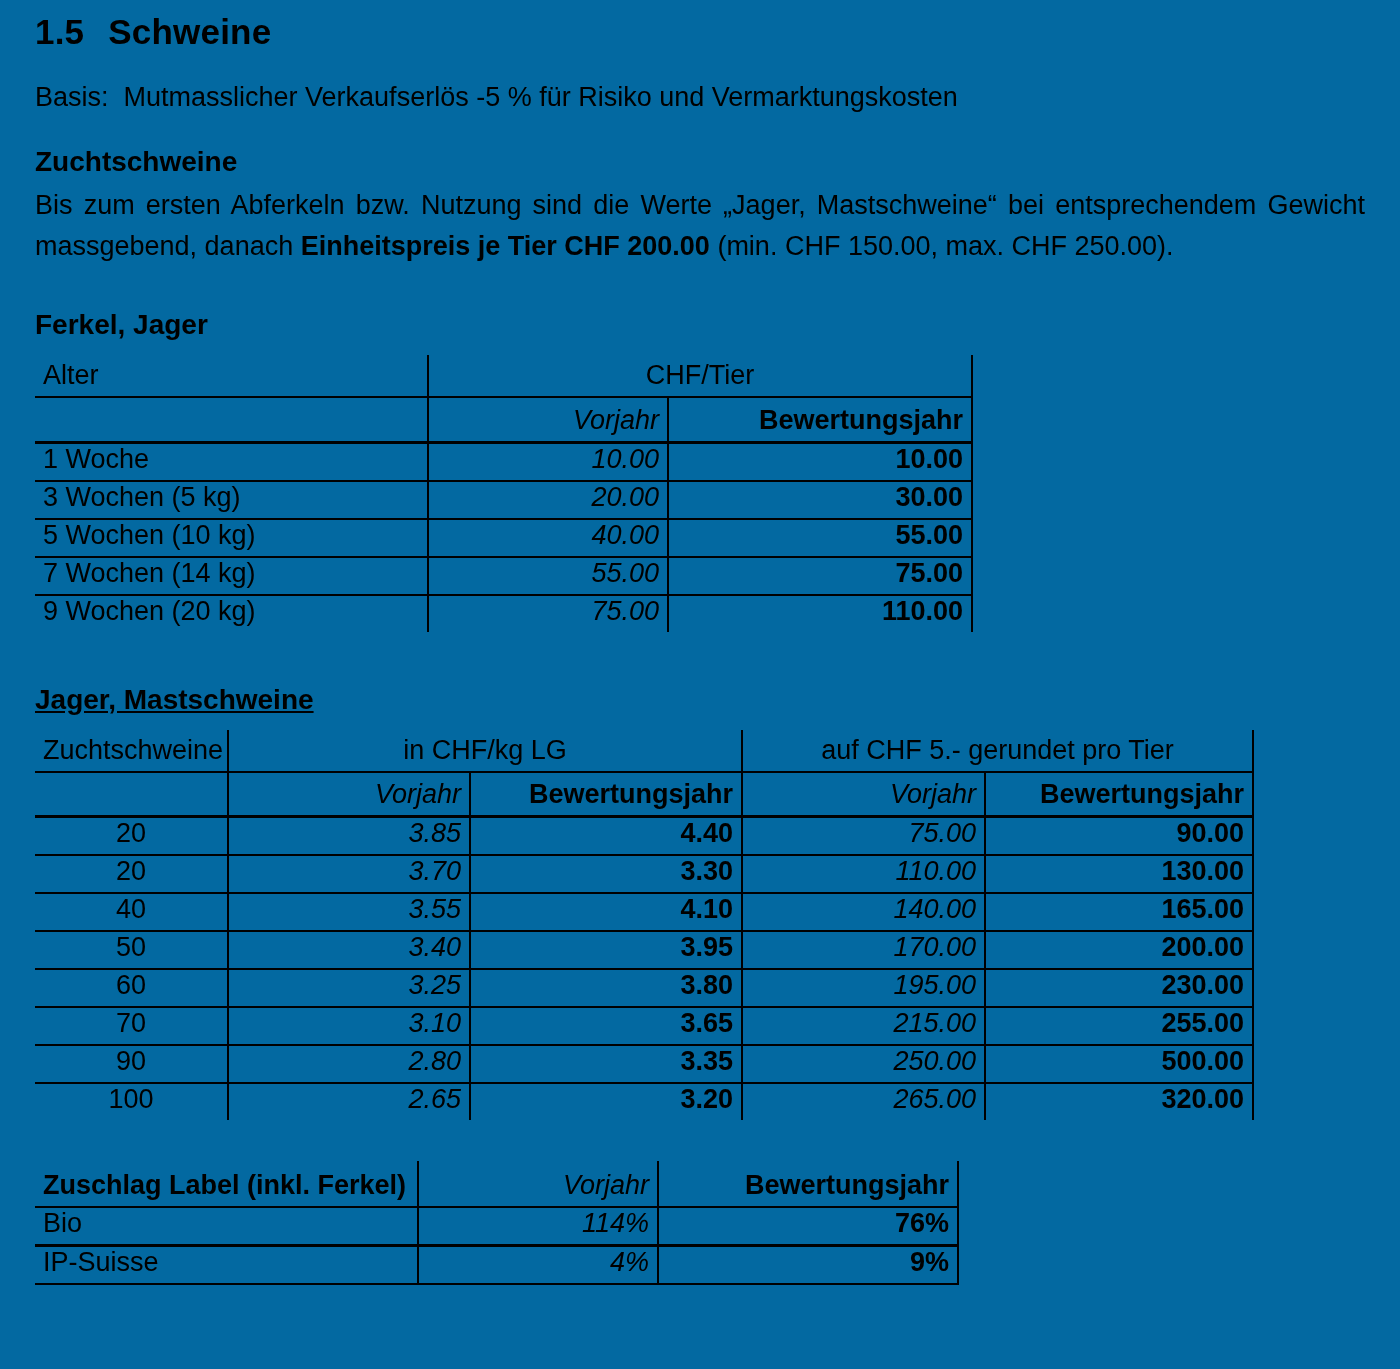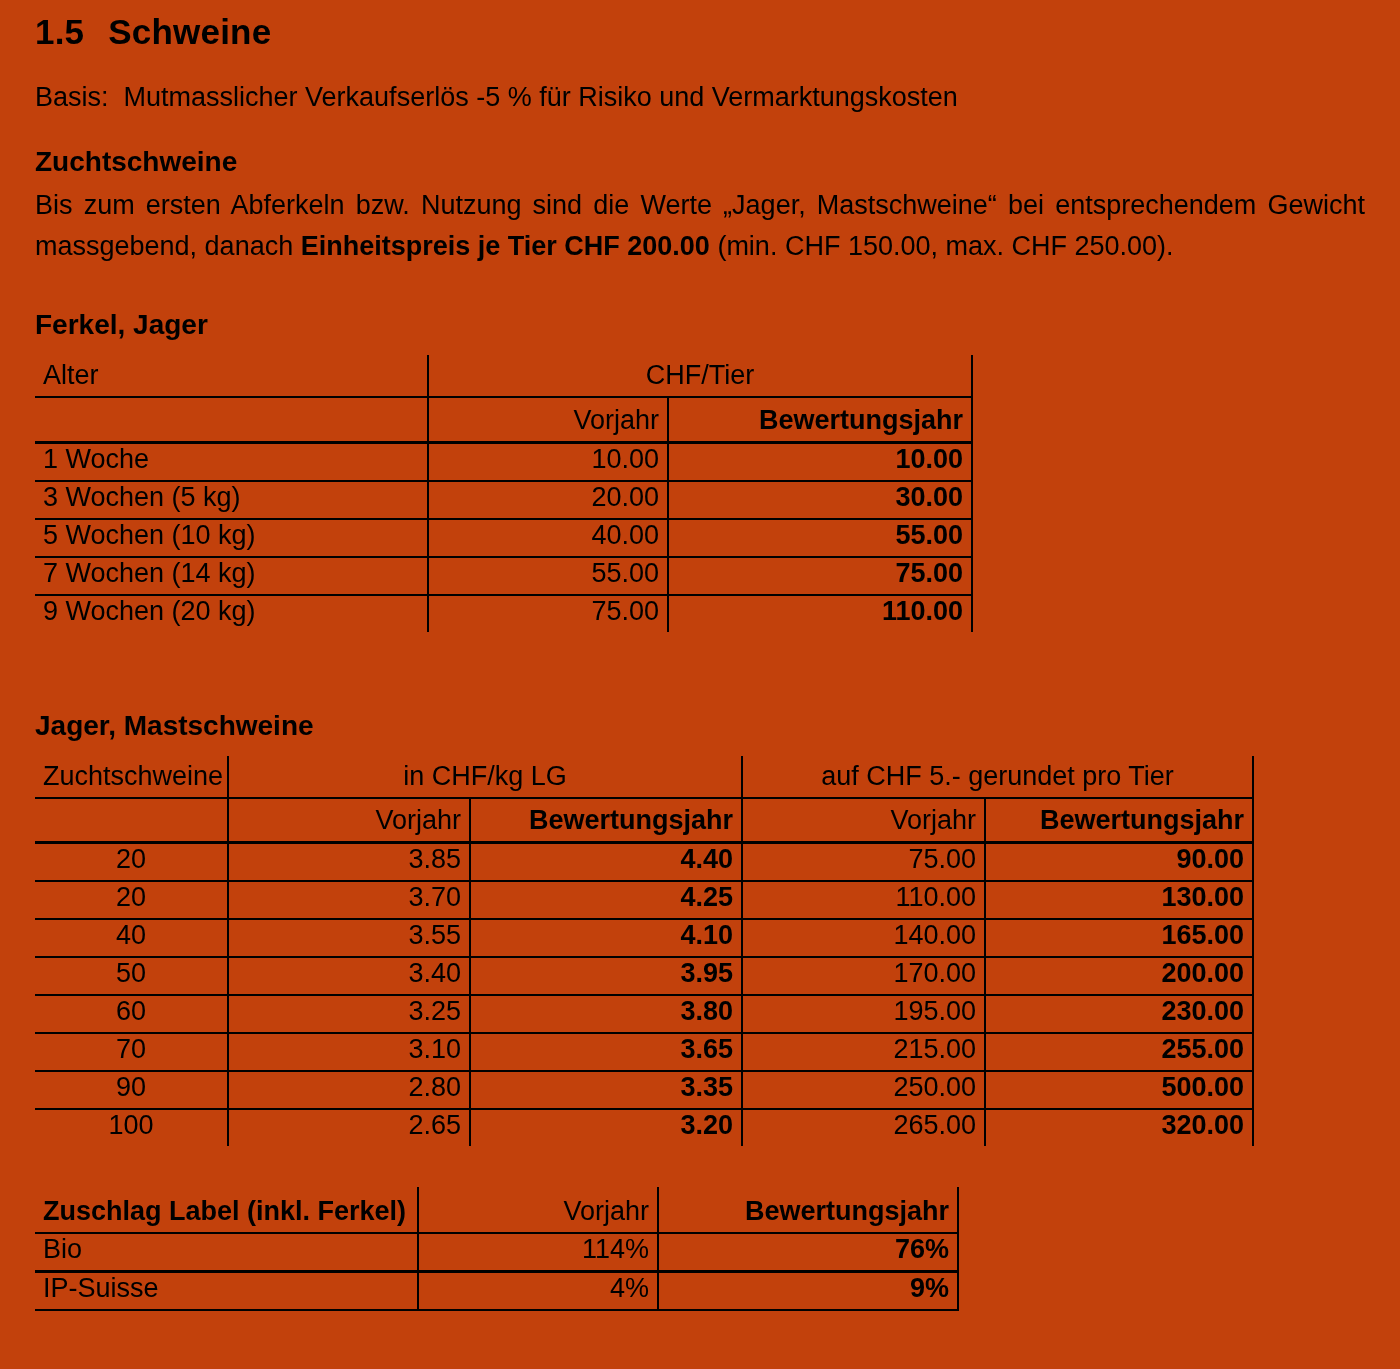--- a/index.html
+++ b/index.html
@@ -8,21 +8,21 @@
     width: 1400px;
     height: 1369px;
     font-family: "Liberation Sans", "DejaVu Sans", sans-serif;
     color: #000000;
     overflow: hidden;
   }
   #page {
     width: 1400px;
     height: 1369px;
     padding: 0 35px;
-    background: #c2410c;
+    background: #0369a1;
   }
 
   
   .doc-title {
     padding-top: 12px;
     font-size: 35px;
     line-height: 40px;
     font-weight: bold;
     letter-spacing: 0.2px;
   }
@@ -35,21 +35,21 @@
     white-space: pre-wrap;
   }
 
   .section-heading {
     font-size: 28px;
     line-height: 31px;
     font-weight: bold;
   }
   .h-zucht  { margin-top: 35px; }
   .h-ferkel { margin-top: 42px; }
-  .h-mast   { margin-top: 78px; }
+  .h-mast   { margin-top: 52px; text-decoration: underline; }
 
   .body-paragraph {
     margin-top: 8px;
     font-size: 27px;
     line-height: 41px;
     text-align: justify;
     width: 1330px;
   }
   .body-paragraph b { font-weight: bold; }
 
@@ -74,21 +74,21 @@
   tr.hRow  { height: 36px; }
   tr.hHead3 { height: 46px; }
 
   .bR  { border-right: 2px solid #000; }
   .bB  { border-bottom: 2px solid #000; }
   .bB3 { border-bottom: 3px solid #000; }
 
   .left   { text-align: left; }
   .right  { text-align: right; }
   .center { text-align: center; }
-  .it     { }
+  .it     { font-style: italic; }
   .bold   { font-weight: bold; }
 </style>
 </head>
 <body>
 
 <div id="page">
 
   <div class="doc-title">
     <span class="num">1.5</span><span>Schweine</span>
   </div>
@@ -170,21 +170,21 @@
     <tr class="hRow">
       <td class="center bR bB">20</td>
       <td class="right it bR bB">3.85</td>
       <td class="right bold bR bB">4.40</td>
       <td class="right it bR bB">75.00</td>
       <td class="right bold bR bB">90.00</td>
     </tr>
     <tr class="hRow">
       <td class="center bR bB">20</td>
       <td class="right it bR bB">3.70</td>
-      <td class="right bold bR bB">4.25</td>
+      <td class="right bold bR bB">3.30</td>
       <td class="right it bR bB">110.00</td>
       <td class="right bold bR bB">130.00</td>
     </tr>
     <tr class="hRow">
       <td class="center bR bB">40</td>
       <td class="right it bR bB">3.55</td>
       <td class="right bold bR bB">4.10</td>
       <td class="right it bR bB">140.00</td>
       <td class="right bold bR bB">165.00</td>
     </tr>

